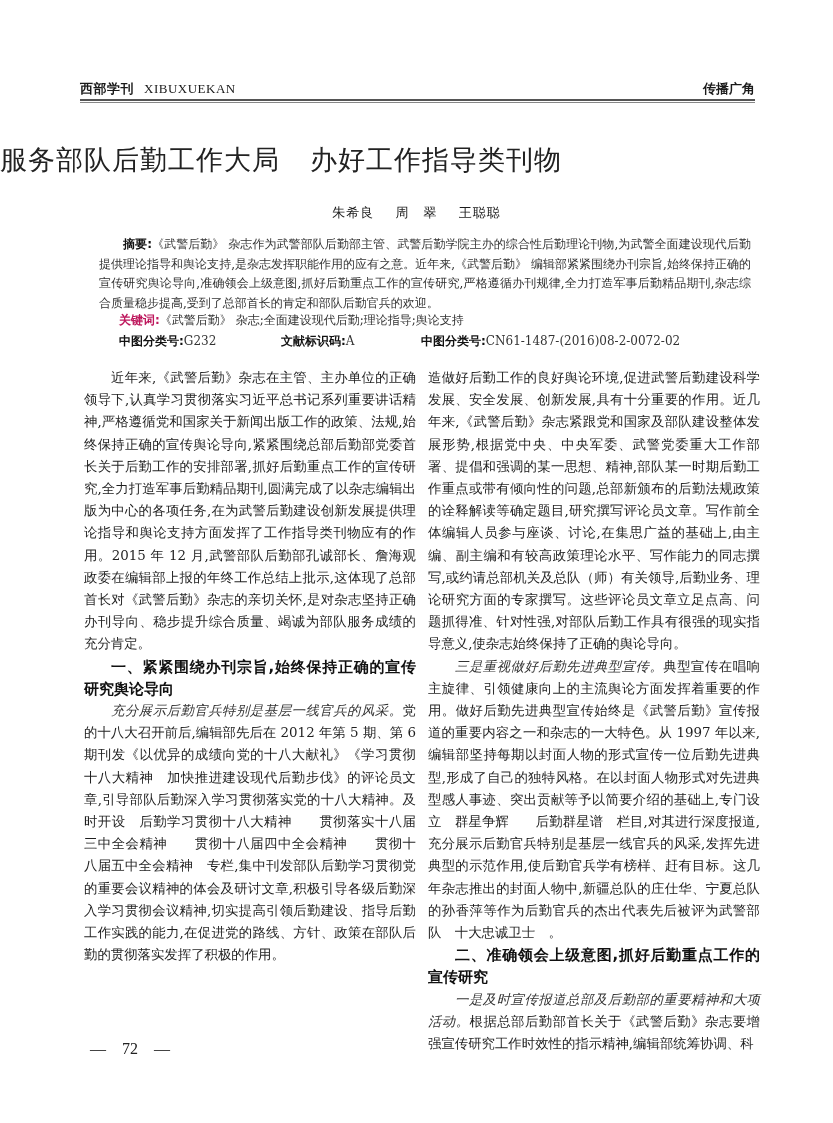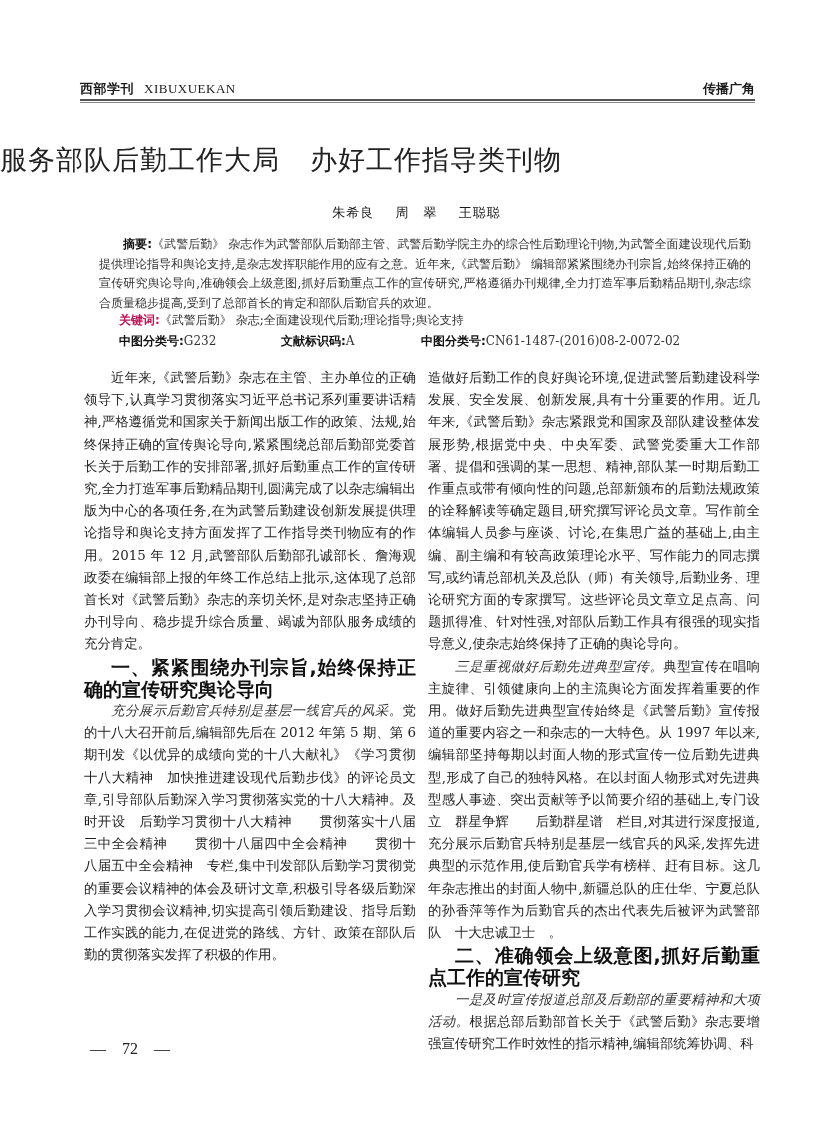--- a/index.html
+++ b/index.html
@@ -51,21 +51,21 @@
   .meta .doc { width: 140px; }
   .col {
     position: absolute; top: 367px; width: 332px;
     font-size: 13.4px; line-height: 22.2px; text-align: justify; color: #1f1f1f;
   }
   .col.left { left: 84px; }
   .col.right { left: 428px; }
   .col p { margin: 0; text-indent: 27px; }
   .col p.noindent { text-indent: 0; }
   .col h3 {
-    margin: 0; font-size: 19px; line-height: 22.2px; text-indent: 27px;
+    margin: 0; font-size: 15px; line-height: 22.2px; text-indent: 27px;
     font-family: "DejaVu Sans", "Liberation Sans", sans-serif; font-weight: bold; color: #111;
   }
   .col .kai { font-style: italic; color: #333; }
   .pagenum {
     position: absolute; left: 90px; top: 1040px;
     font-family: "Liberation Serif", serif; font-size: 16px; color: #222;
   }
   .pagenum b { font-weight: normal; margin: 0 16px; text-align: center; }
 </style>
 </head>

